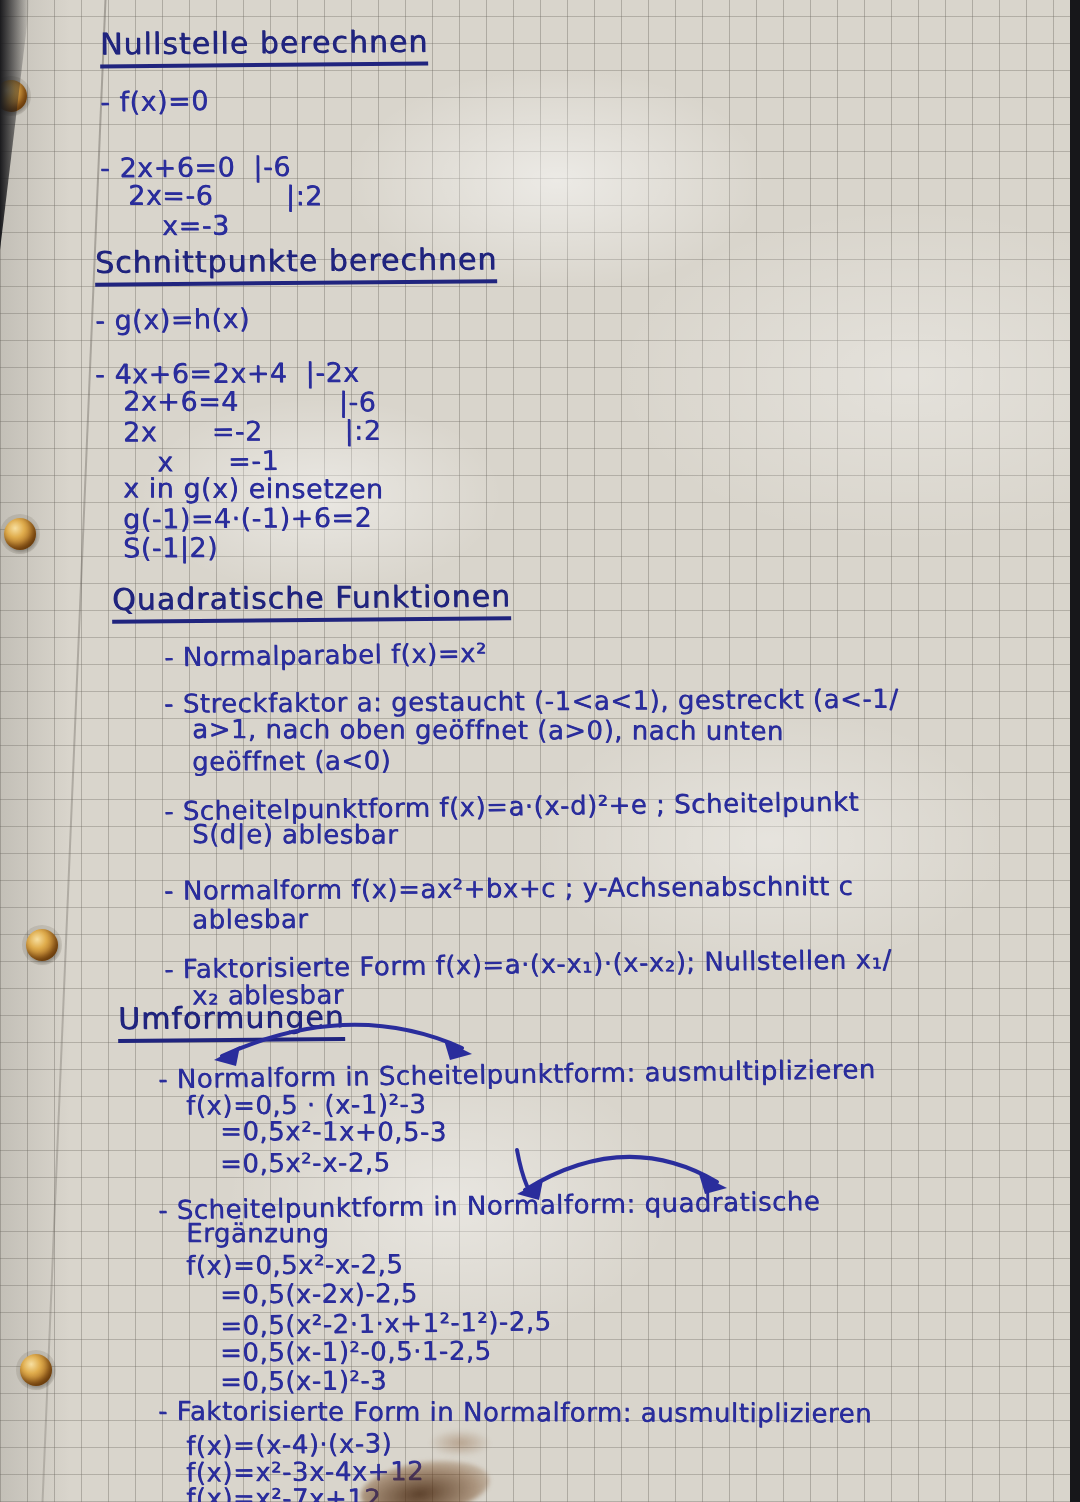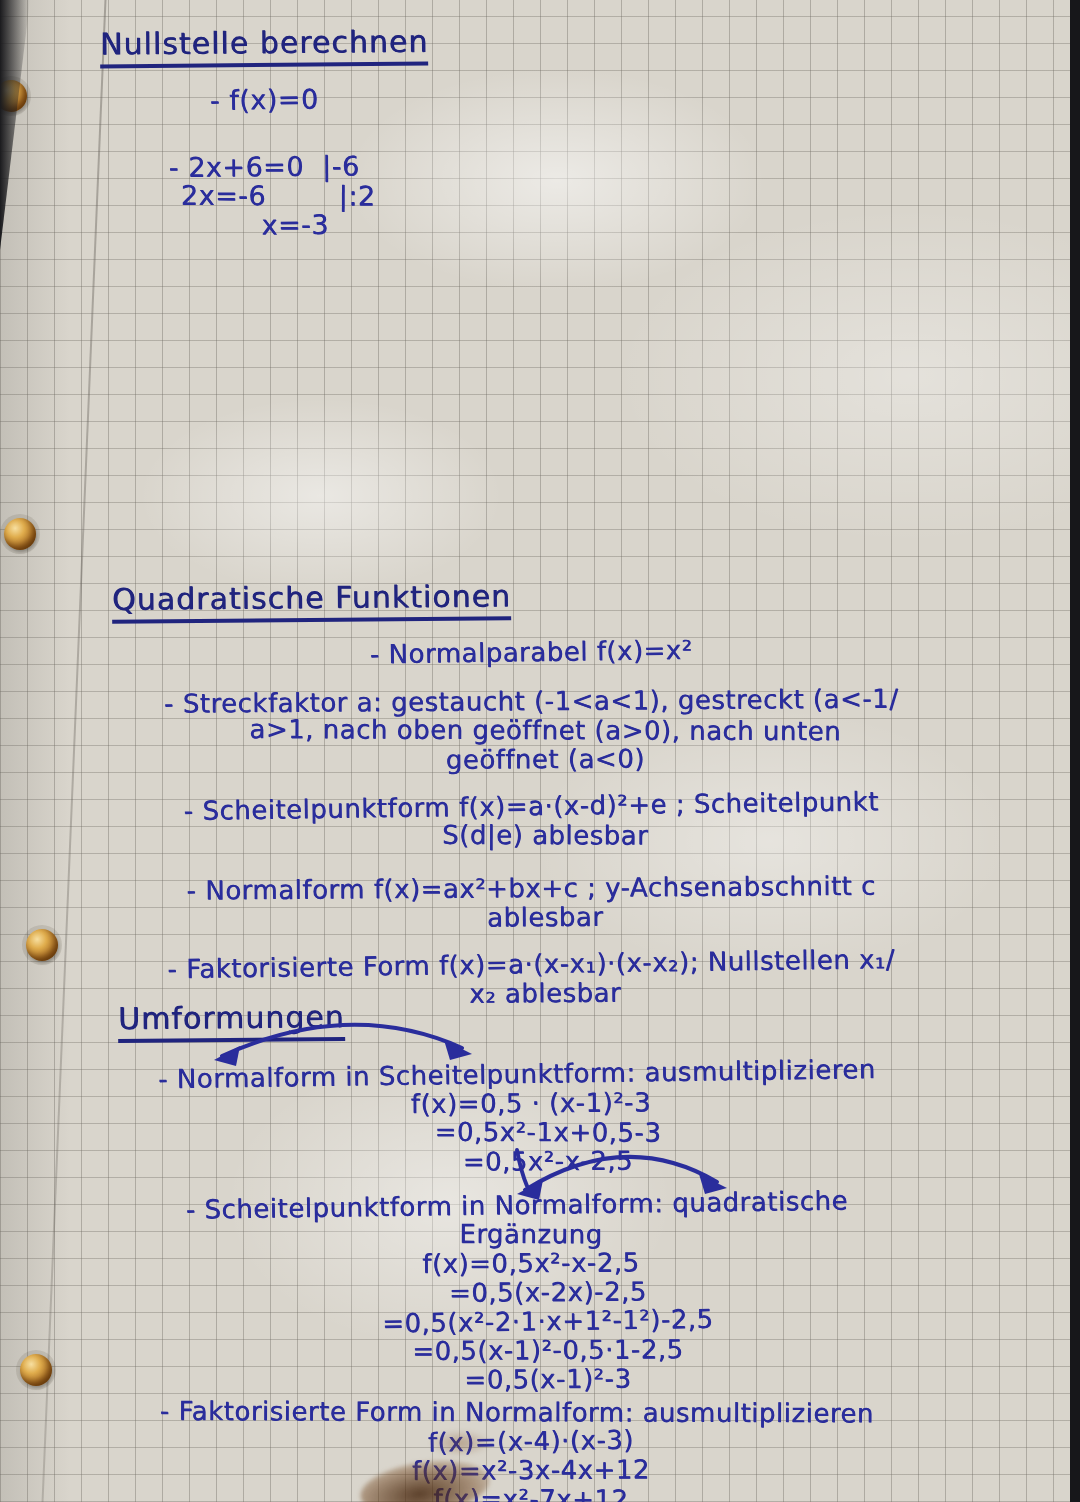--- a/index.html
+++ b/index.html
@@ -34,21 +34,21 @@
     background:radial-gradient(ellipse at 45% 60%, rgba(70,38,14,0.85), rgba(110,64,24,0.45) 55%, rgba(140,90,40,0.15) 80%, transparent);
     filter:blur(2px);transform:rotate(-8deg);}
   .stain2{position:absolute;left:430px;top:1430px;width:60px;height:26px;border-radius:50%;
     background:radial-gradient(ellipse, rgba(120,70,28,0.35), transparent 75%);filter:blur(2px);}
 
   .sections{position:absolute;left:0;top:0;width:100%;height:100%;}
   .sec{position:absolute;}
   .heading{display:inline-block;font-size:30px;letter-spacing:1px;color:#20247e;
     border-bottom:4px solid #20247e;padding-bottom:3px;
     text-shadow:0.6px 0.4px 0 currentColor;transform:rotate(-0.5deg);}
-  .lines{margin:0;text-align:center;}
+  .lines{margin:0;}
   .hand-line{font-size:27px;line-height:29px;color:#2a2d9c;white-space:pre-wrap;
     letter-spacing:0.5px;text-shadow:0.5px 0.4px 0 currentColor;transform:rotate(-0.4deg);}
   .hand-line:nth-child(3n){transform:rotate(0.2deg);}
   .hand-line:nth-child(4n+1){transform:rotate(-0.8deg);}
   .indent-1{margin-left:28px;}
   .indent-2{margin-left:62px;}
 
   .sec-nullstelle{left:100px;top:25px;}
   .sec-nullstelle .lines>:nth-child(1){margin-top:18px;}
   .sec-nullstelle .lines>:nth-child(2){margin-top:38px;}
@@ -83,20 +83,30 @@
 <div class="photo">
   <div class="paper">
     <div class="crease"></div>
 
     <div class="sections">
         <section class="sec sec-nullstelle"><div class="heading">Nullstelle berechnen</div><div class="lines">
             <div class="hand-line indent-0">- f(x)=0</div>
             <div class="hand-line indent-0">- 2x+6=0  |-6</div>
             <div class="hand-line indent-1">2x=-6        |:2</div>
             <div class="hand-line indent-2">x=-3</div>
+          </div></section>
+        <section class="sec sec-schnitt"><div class="heading">Schnittpunkte berechnen</div><div class="lines">
+            <div class="hand-line indent-0">- g(x)=h(x)</div>
+            <div class="hand-line indent-0">- 4x+6=2x+4  |-2x</div>
+            <div class="hand-line indent-1">2x+6=4           |-6</div>
+            <div class="hand-line indent-1">2x      =-2         |:2</div>
+            <div class="hand-line indent-2">x      =-1</div>
+            <div class="hand-line indent-1">x in g(x) einsetzen</div>
+            <div class="hand-line indent-1">g(-1)=4·(-1)+6=2</div>
+            <div class="hand-line indent-1">S(-1|2)</div>
           </div></section>
         <section class="sec sec-quadrat"><div class="heading">Quadratische Funktionen</div><div class="lines">
             <div class="hand-line indent-0">- Normalparabel f(x)=x²</div>
             <div class="hand-line indent-0">- Streckfaktor a: gestaucht (-1&lt;a&lt;1), gestreckt (a&lt;-1/</div>
             <div class="hand-line indent-1">a&gt;1, nach oben geöffnet (a&gt;0), nach unten</div>
             <div class="hand-line indent-1">geöffnet (a&lt;0)</div>
             <div class="hand-line indent-0">- Scheitelpunktform f(x)=a·(x-d)²+e ; Scheitelpunkt</div>
             <div class="hand-line indent-1">S(d|e) ablesbar</div>
             <div class="hand-line indent-0">- Normalform f(x)=ax²+bx+c ; y-Achsenabschnitt c</div>
             <div class="hand-line indent-1">ablesbar</div>

